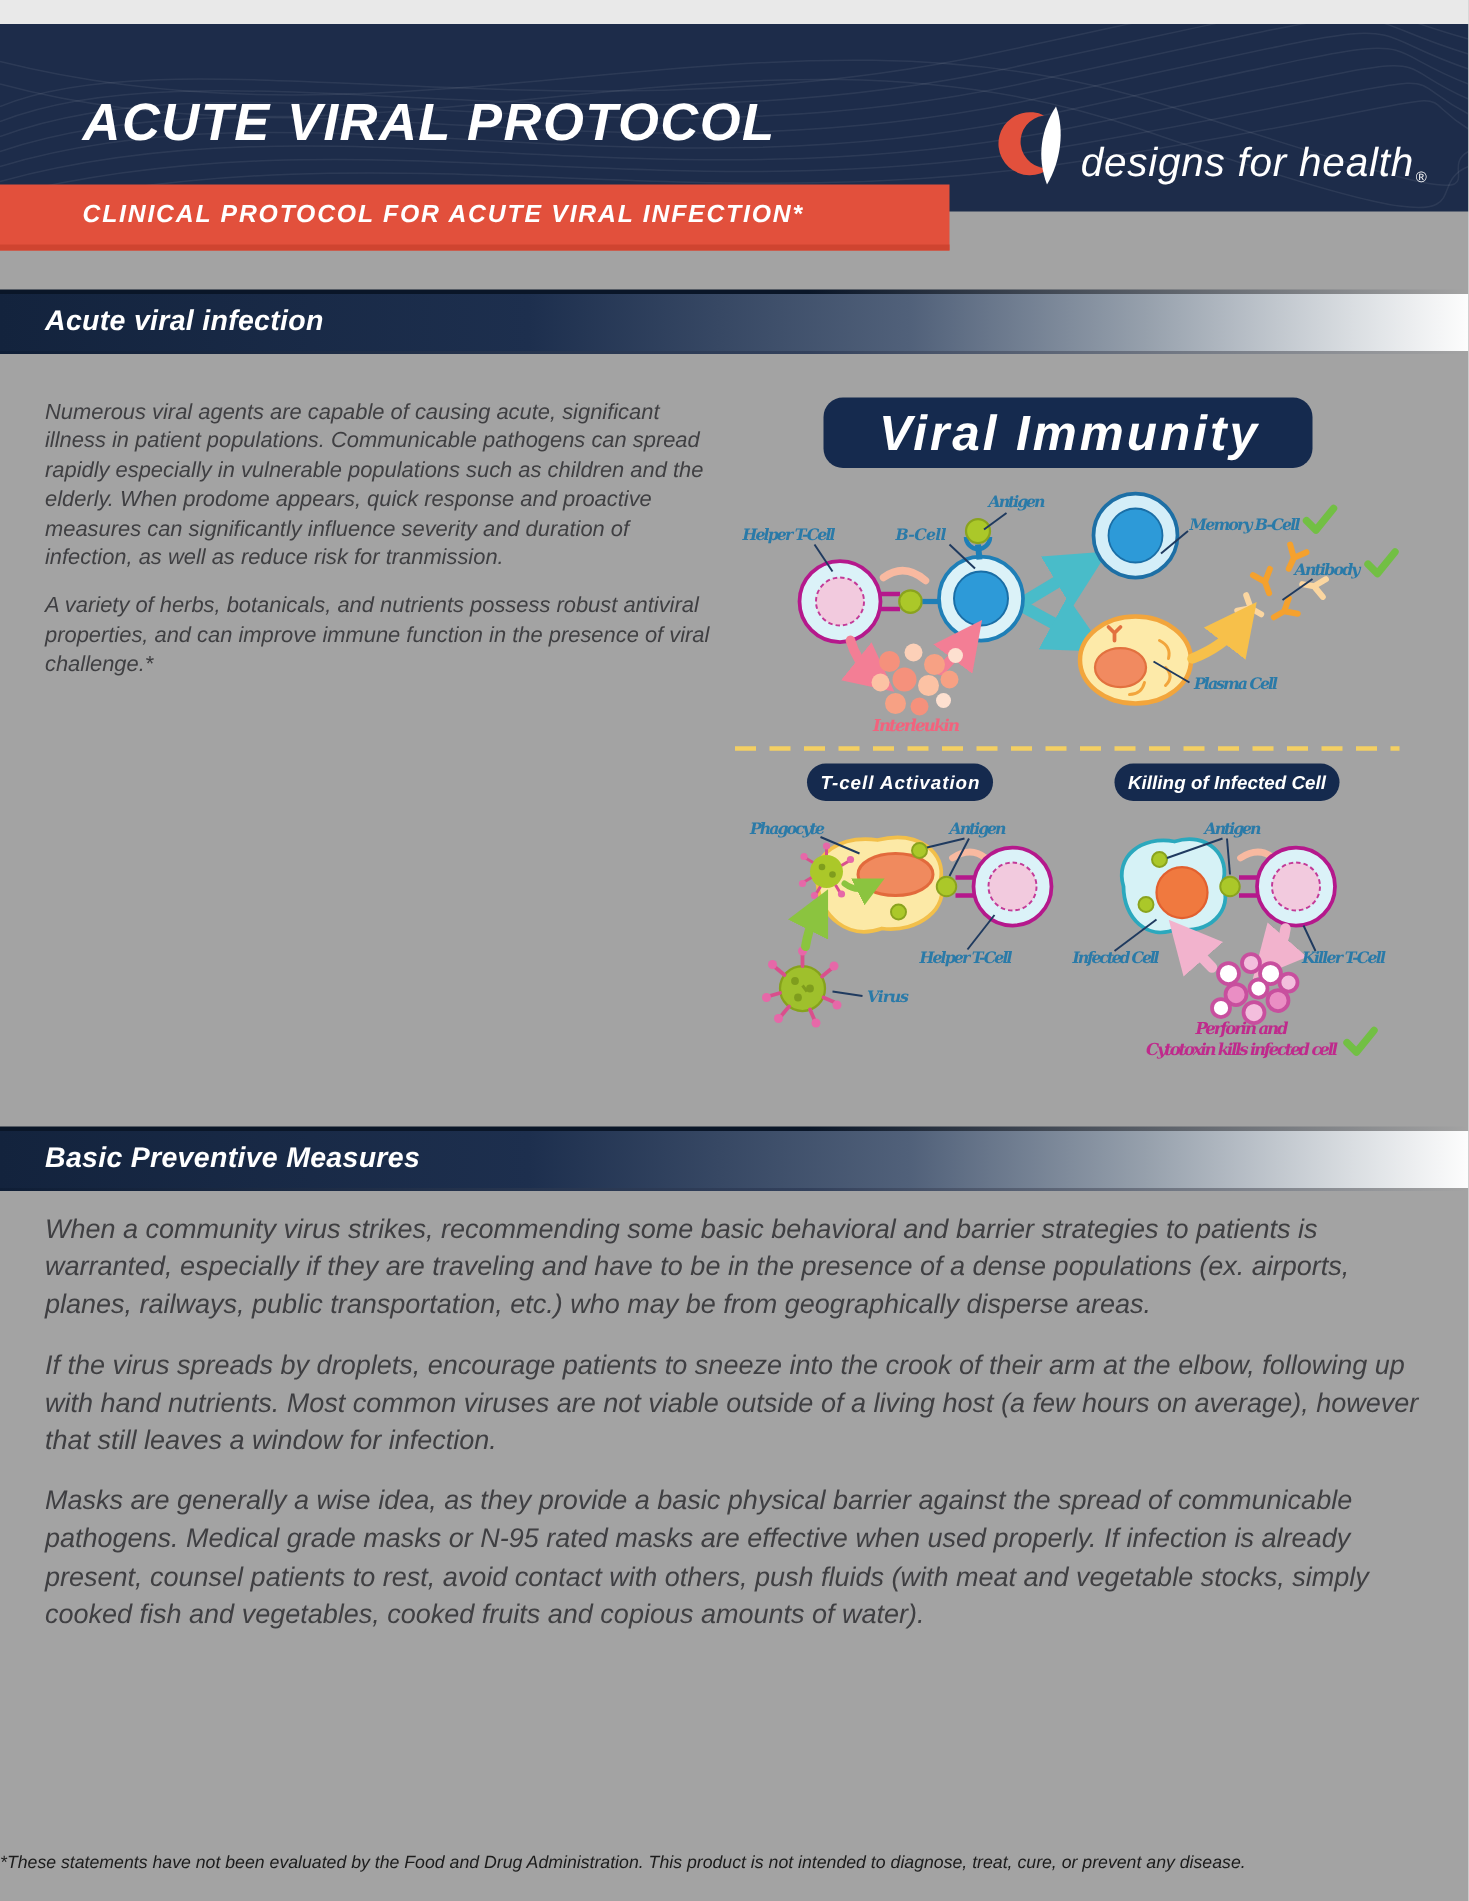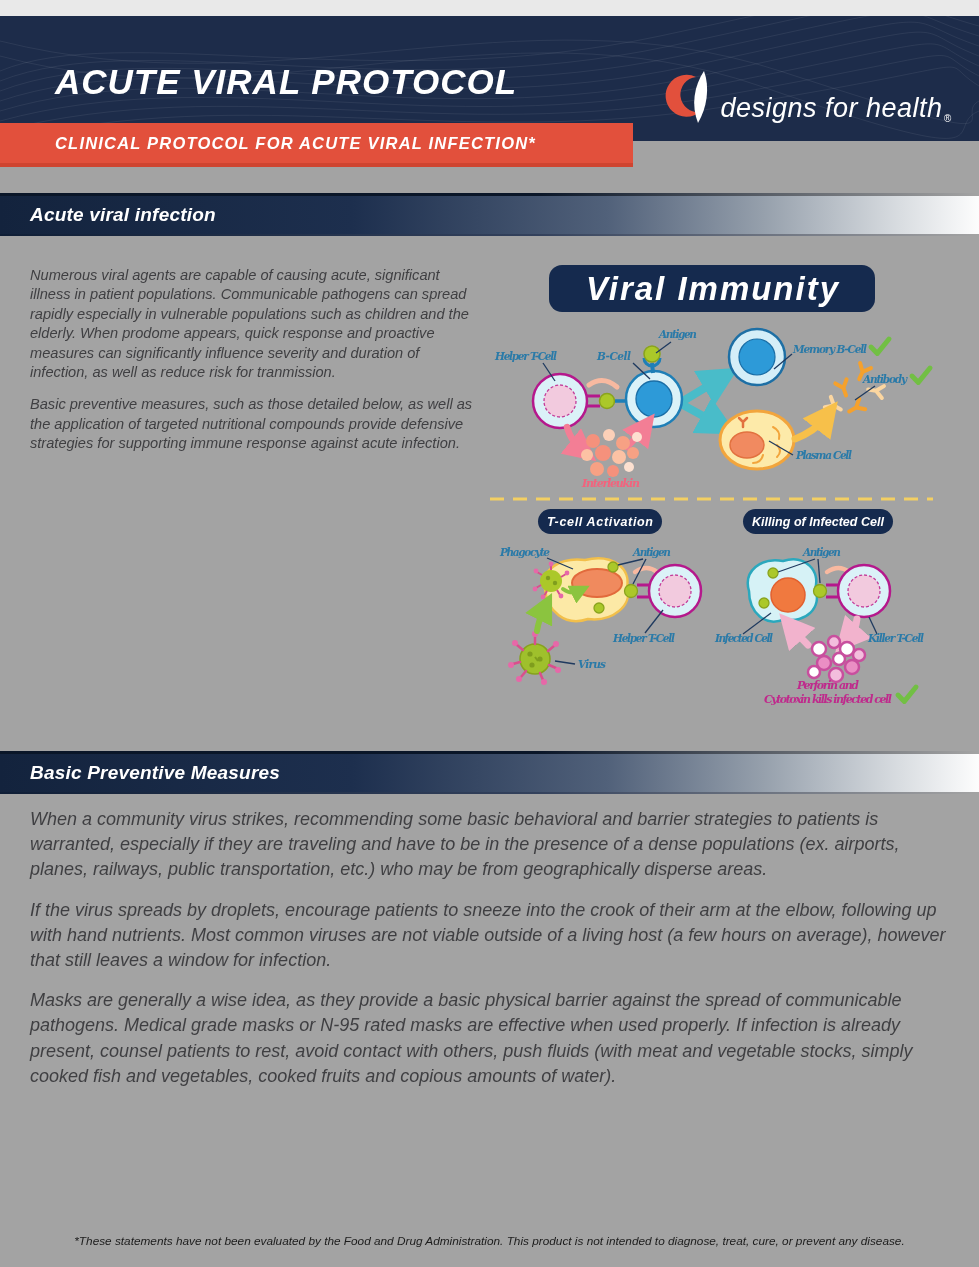--- a/index.html
+++ b/index.html
@@ -42,21 +42,21 @@
   .block-full{position:absolute;left:30px;top:791px;width:918px;}
   .block-full p{margin:0 0 15px 0;font-size:18px;line-height:1.4;}
   
   .diagram{position:absolute;left:485px;top:243px;width:490px;height:460px;}
   .dlabel{font-family:"DejaVu Serif",serif;font-weight:bold;fill:#2a7aa8;font-size:10.5px;}
   .dlabel-pink{font-family:"DejaVu Serif",serif;font-weight:bold;fill:#f2637d;font-size:11px;}
   .dlabel-mag{font-family:"DejaVu Serif",serif;font-weight:bold;fill:#bf2a8c;font-size:11px;}
   .pill-text{font-family:"Liberation Sans",sans-serif;font-weight:bold;fill:#ffffff;}
   
   .footer{
-    position:absolute;left:0;top:1218px;width:979px;text-align:center;
+    position:absolute;left:0;top:1218px;width:979px;
     font-size:11.8px;color:#1c1c1c;
   }
 </style>
 </head>
 <body>
 
 <div class="page">
 
   <div class="hdr">
     <svg class="waves" width="979" height="125" viewBox="0 0 979 125">
@@ -86,21 +86,21 @@
   <div class="ribbon">
     <span class="ribbon-text">CLINICAL PROTOCOL FOR ACUTE VIRAL INFECTION*</span>
   </div>
 
   <div class="secbar" id="bar-acute">
     <h2>Acute viral infection</h2>
   </div>
 
   <div class="col-left">
     <p>Numerous viral agents are capable of causing acute, significant illness in patient populations. Communicable pathogens can spread rapidly especially in vulnerable populations such as children and the elderly. When prodome appears, quick response and proactive measures can significantly influence severity and duration of infection, as well as reduce risk for tranmission.</p>
-    <p>Basic preventive measures, such as those detailed below, as well as the application of targeted nutritional compounds provide defensive strategies for supporting immune response against acute infection.</p>
+    <p>A variety of herbs, botanicals, and nutrients possess robust antiviral properties, and can improve immune function in the presence of viral challenge.*</p>
   </div>
 
   <div class="diagram">
     <svg width="490" height="460" viewBox="0 0 490 460">
       <defs>
         <marker id="mTeal" markerWidth="5" markerHeight="5" refX="2" refY="2.5" orient="auto">
             <path d="M0,0 L5,2.5 L0,5 Z" fill="#49bcc9"></path>
           </marker>
         <marker id="mPink" markerWidth="5" markerHeight="5" refX="2" refY="2.5" orient="auto">
             <path d="M0,0 L5,2.5 L0,5 Z" fill="#f37e95"></path>

